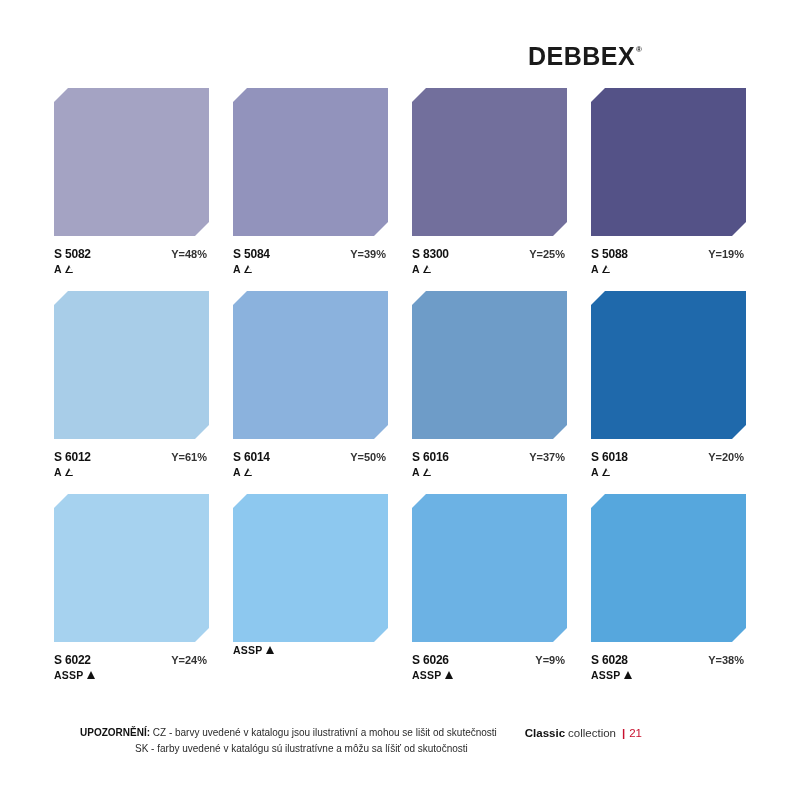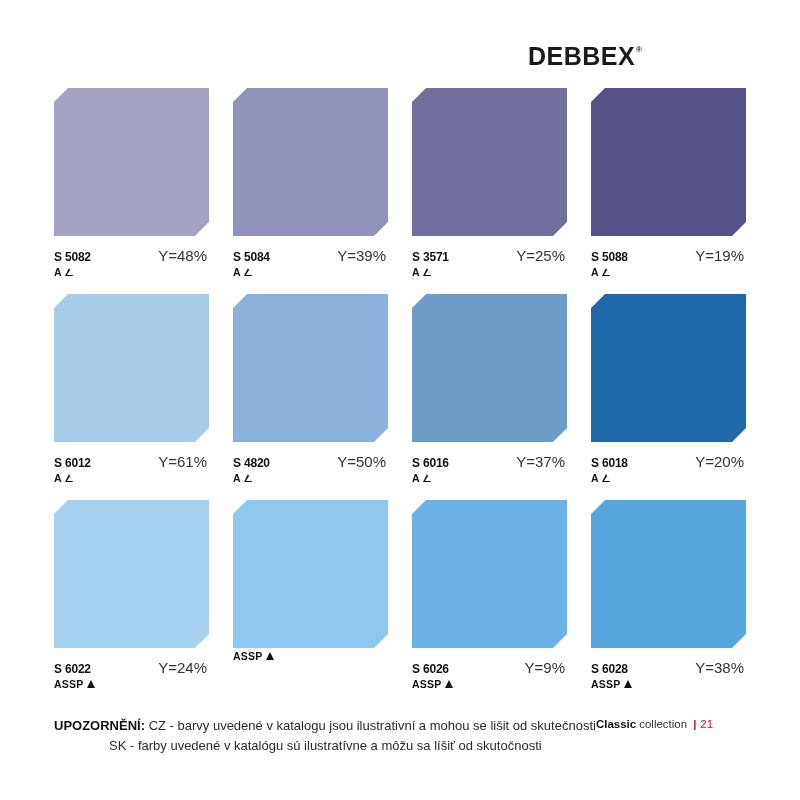--- a/index.html
+++ b/index.html
@@ -86,22 +86,22 @@
     width: 155px;
   }
   .swatch-code {
     font-weight: bold;
     font-size: 12px;
     letter-spacing: -0.2px;
     color: #111111;
     white-space: nowrap;
   }
   .swatch-y {
-    font-size: 15px;
-    font-weight: 400;
+    font-size: 11px;
+    font-weight: 700;
     color: #333333;
     white-space: nowrap;
     padding-right: 2px;
   }
   .swatch-sub {
     margin-top: 2px;
     display: flex;
     flex-direction: row;
     align-items: center;
     gap: 4px;
@@ -165,23 +165,24 @@
     right: 0;
     bottom: 44px;
     padding: 0 54px;
     box-sizing: border-box;
     display: flex;
     flex-direction: row;
     align-items: flex-start;
     justify-content: space-between;
   }
   .disclaimer {
-    font-size: 13px;
+    font-size: 10px;
     line-height: 1.55;
     color: #2b2b2b;
+    margin-left: 26px;
   }
   .disclaimer-line {
     white-space: nowrap;
   }
   .disclaimer-label {
     font-weight: bold;
     color: #111111;
   }
   .disclaimer-line-2 {
     padding-left: 55px;
@@ -244,21 +245,21 @@
           <span class="swatch-y">Y=39%</span>
         </div>
         <div class="swatch-sub">
           <span class="swatch-sub-label">A</span>
           <span class="tri tri-outline"></span>
         </div>
       </div>
       <div class="swatch-cell">
         <div class="swatch-chip" style="background-color: rgb(114, 111, 156);"></div>
         <div class="swatch-info">
-          <span class="swatch-code">S 3571</span>
+          <span class="swatch-code">S 8300</span>
           <span class="swatch-y">Y=25%</span>
         </div>
         <div class="swatch-sub">
           <span class="swatch-sub-label">A</span>
           <span class="tri tri-outline"></span>
         </div>
       </div>
       <div class="swatch-cell">
         <div class="swatch-chip" style="background-color: rgb(84, 82, 135);"></div>
         <div class="swatch-info">
@@ -280,21 +281,21 @@
           <span class="swatch-y">Y=61%</span>
         </div>
         <div class="swatch-sub">
           <span class="swatch-sub-label">A</span>
           <span class="tri tri-outline"></span>
         </div>
       </div>
       <div class="swatch-cell">
         <div class="swatch-chip" style="background-color: rgb(139, 178, 221);"></div>
         <div class="swatch-info">
-          <span class="swatch-code">S 4820</span>
+          <span class="swatch-code">S 6014</span>
           <span class="swatch-y">Y=50%</span>
         </div>
         <div class="swatch-sub">
           <span class="swatch-sub-label">A</span>
           <span class="tri tri-outline"></span>
         </div>
       </div>
       <div class="swatch-cell">
         <div class="swatch-chip" style="background-color: rgb(110, 156, 200);"></div>
         <div class="swatch-info">

